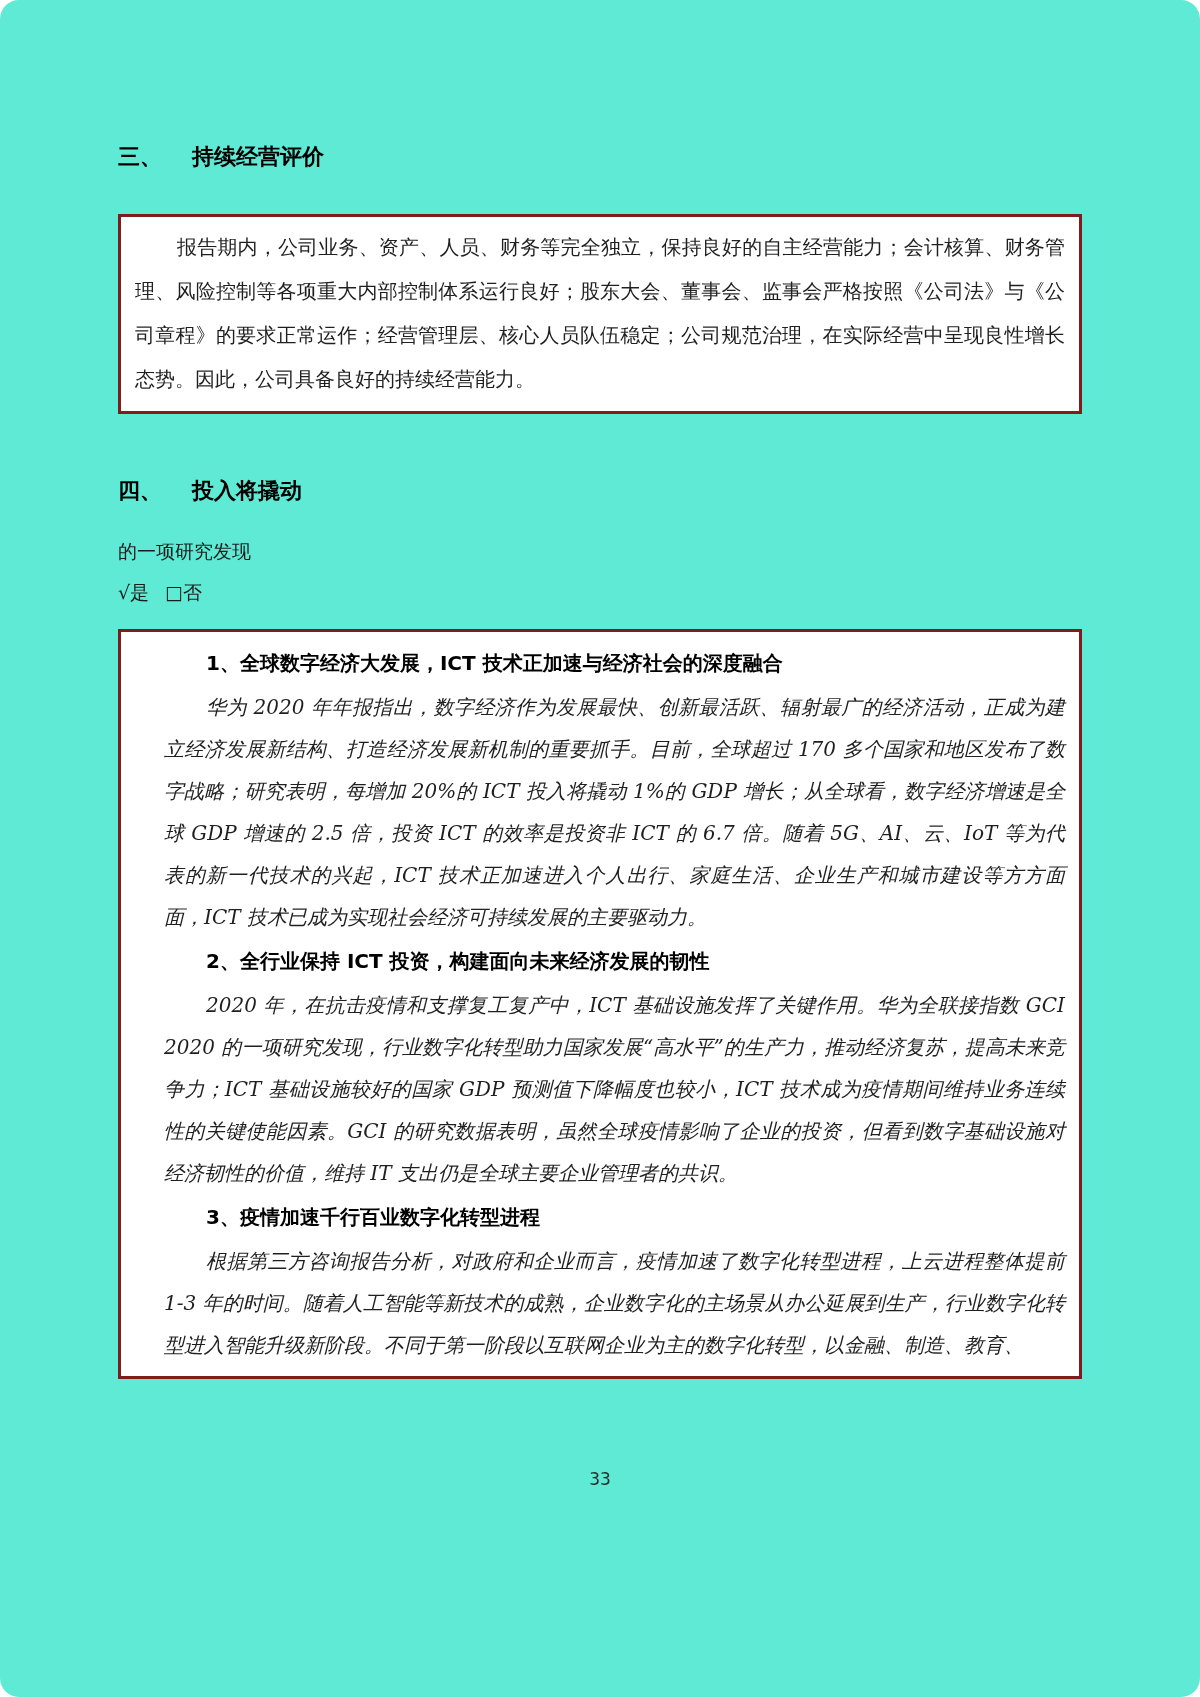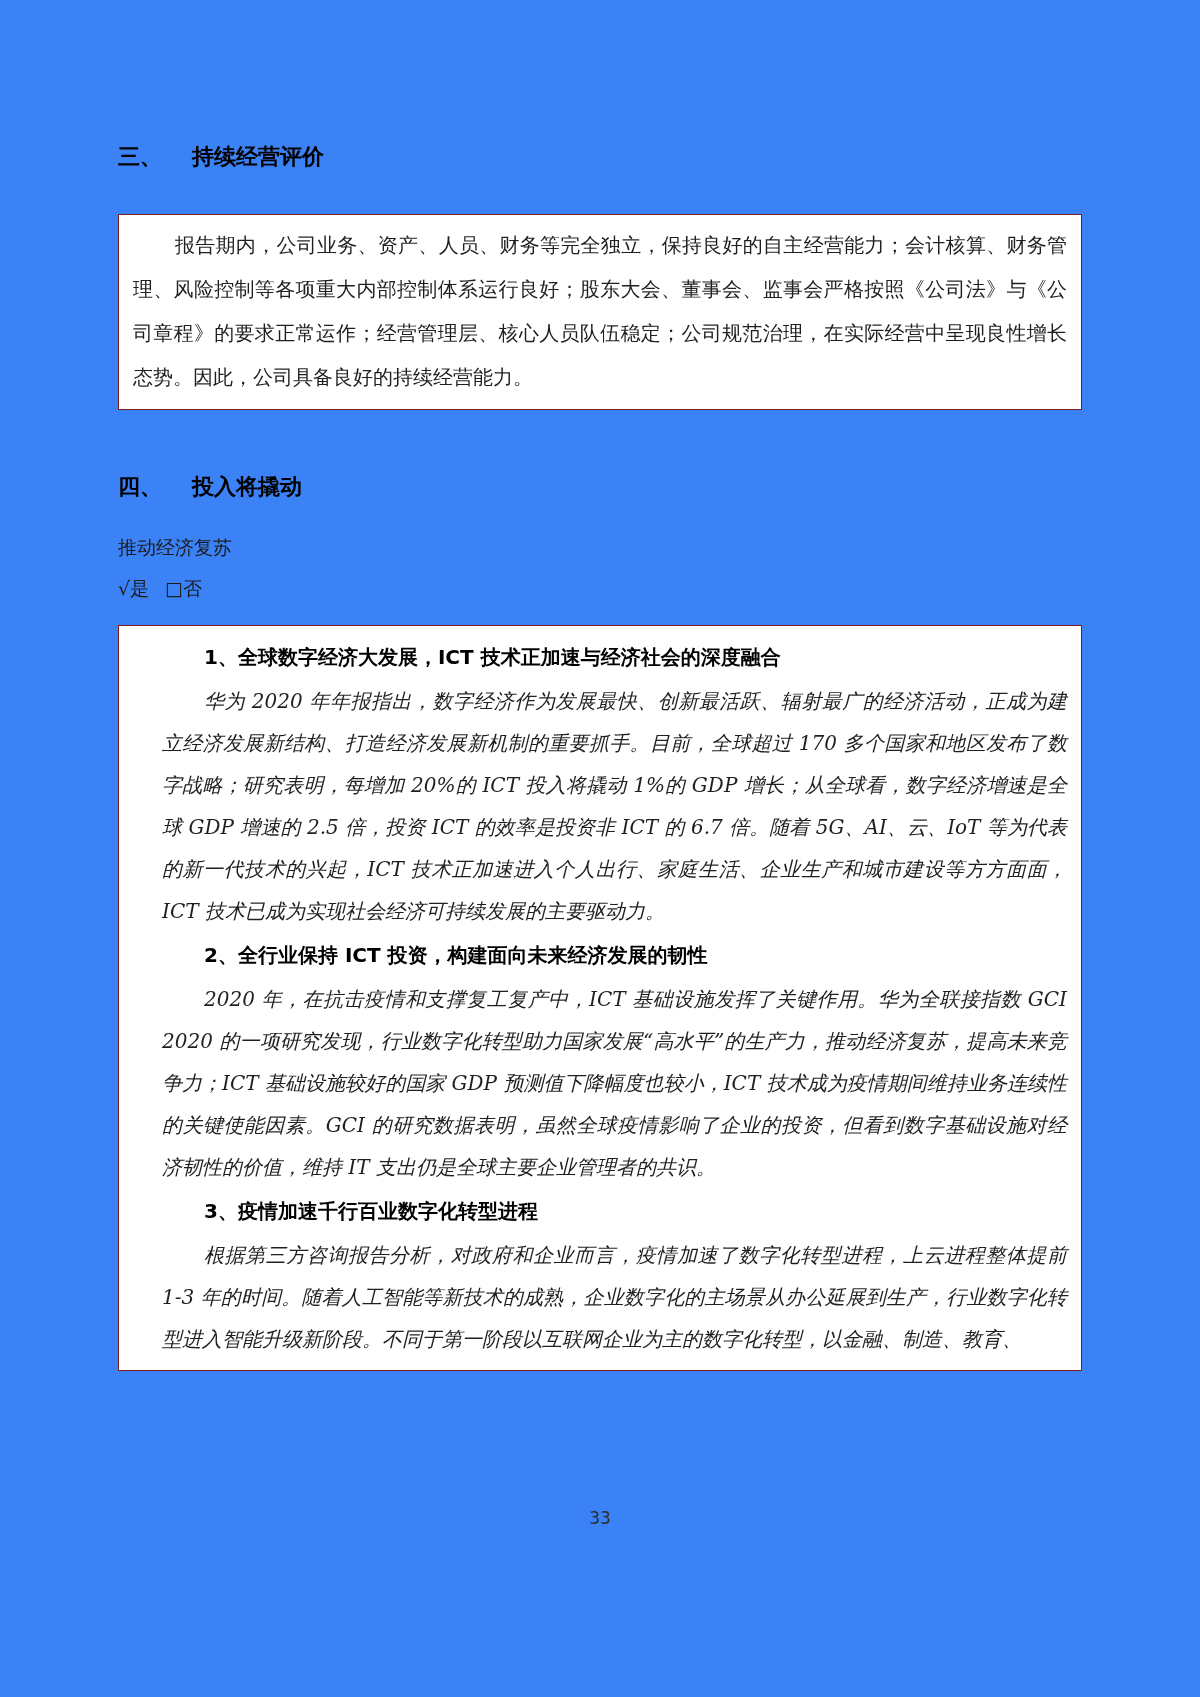--- a/index.html
+++ b/index.html
@@ -1,24 +1,25 @@
 <!DOCTYPE html>
 <html><head>
 <meta charset="utf-8">
 <style>
   * { margin:0; padding:0; box-sizing:border-box; }
   html,body { background:#ffffff; }
   .page {
     width:1200px; height:1697px;
-    background:#3b82f6;
+    background:#5eead4;
     position:relative;
     padding:0 118px;
     font-family:"DejaVu Serif", serif;
     color:#1c1c1c;
     overflow:hidden;
+    border-radius:19px;
   }
   .h-major {
     margin-top:142px;
     font-family:"DejaVu Sans", sans-serif;
     font-weight:bold;
     font-size:22px;
     line-height:30px;
     color:#000;
   }
   .h-major .h-num { display:inline-block; min-width:44px; margin-right:30px; }
@@ -34,21 +35,21 @@
   .h-sub {
     margin-top:30px;
     font-family:"DejaVu Sans", sans-serif;
     font-weight:bold;
     font-size:20px;
     line-height:28px;
     color:#000;
   }
   .h-sub .h-num { display:inline-block; min-width:52px; margin-right:30px; }
   .bluebox {
-    border:1px solid #7f1d1d;
+    border:3px solid #7f1d1d;
     background:#ffffff;
     padding:8px 14px 10px 14px;
   }
   .box1 { margin-top:42px; }
   .box2 { margin-top:24px;padding-left:43px; }
   .body-text {
     font-size:20px;
     text-align:justify;
     text-indent:2.1em;
     color:#1f1f1f;
@@ -59,21 +60,21 @@
     font-family:"DejaVu Sans", sans-serif;
     font-weight:bold;
     font-size:20px;
     line-height:46px;
     text-indent:2.1em;
     text-align:justify;
     color:#000;
   }
   .page-number {
     position:absolute;
-    top:1508px; left:0; right:0;
+    top:1469px; left:0; right:0;
     text-align:center;
     font-family:"DejaVu Sans", sans-serif;
     font-size:17px;
     color:#2b2b2b;
   }
 </style>
 </head>
 <body>
 
 <div class="page">
@@ -83,21 +84,21 @@
   </h2>
 
   <div class="bluebox box1">
     <p class="body-text">报告期内，公司业务、资产、人员、财务等完全独立，保持良好的自主经营能力；会计核算、财务管理、风险控制等各项重大内部控制体系运行良好；股东大会、董事会、监事会严格按照《公司法》与《公司章程》的要求正常运作；经营管理层、核心人员队伍稳定；公司规范治理，在实际经营中呈现良性增长态势。因此，公司具备良好的持续经营能力。</p>
   </div>
 
   <h2 class="h-major sec4">
     <span class="h-num">四、</span><span>投入将撬动</span>
   </h2>
 
-  <p class="plainline">推动经济复苏</p>
+  <p class="plainline">的一项研究发现</p>
 
   <p class="plainline checkline">
     <span class="opt">√是</span><span class="opt">□否</span>
   </p>
 
 
   <div class="bluebox box2">
     <p class="box-heading">1、全球数字经济大发展，ICT 技术正加速与经济社会的深度融合</p>
     <p class="body-text">华为 2020 年年报指出，数字经济作为发展最快、创新最活跃、辐射最广的经济活动，正成为建立经济发展新结构、打造经济发展新机制的重要抓手。目前，全球超过 170 多个国家和地区发布了数字战略；研究表明，每增加 20%的 ICT 投入将撬动 1%的 GDP 增长；从全球看，数字经济增速是全球 GDP 增速的 2.5 倍，投资 ICT 的效率是投资非 ICT 的 6.7 倍。随着 5G、AI、云、IoT 等为代表的新一代技术的兴起，ICT 技术正加速进入个人出行、家庭生活、企业生产和城市建设等方方面面，ICT 技术已成为实现社会经济可持续发展的主要驱动力。</p>
     <p class="box-heading">2、全行业保持 ICT 投资，构建面向未来经济发展的韧性</p>

